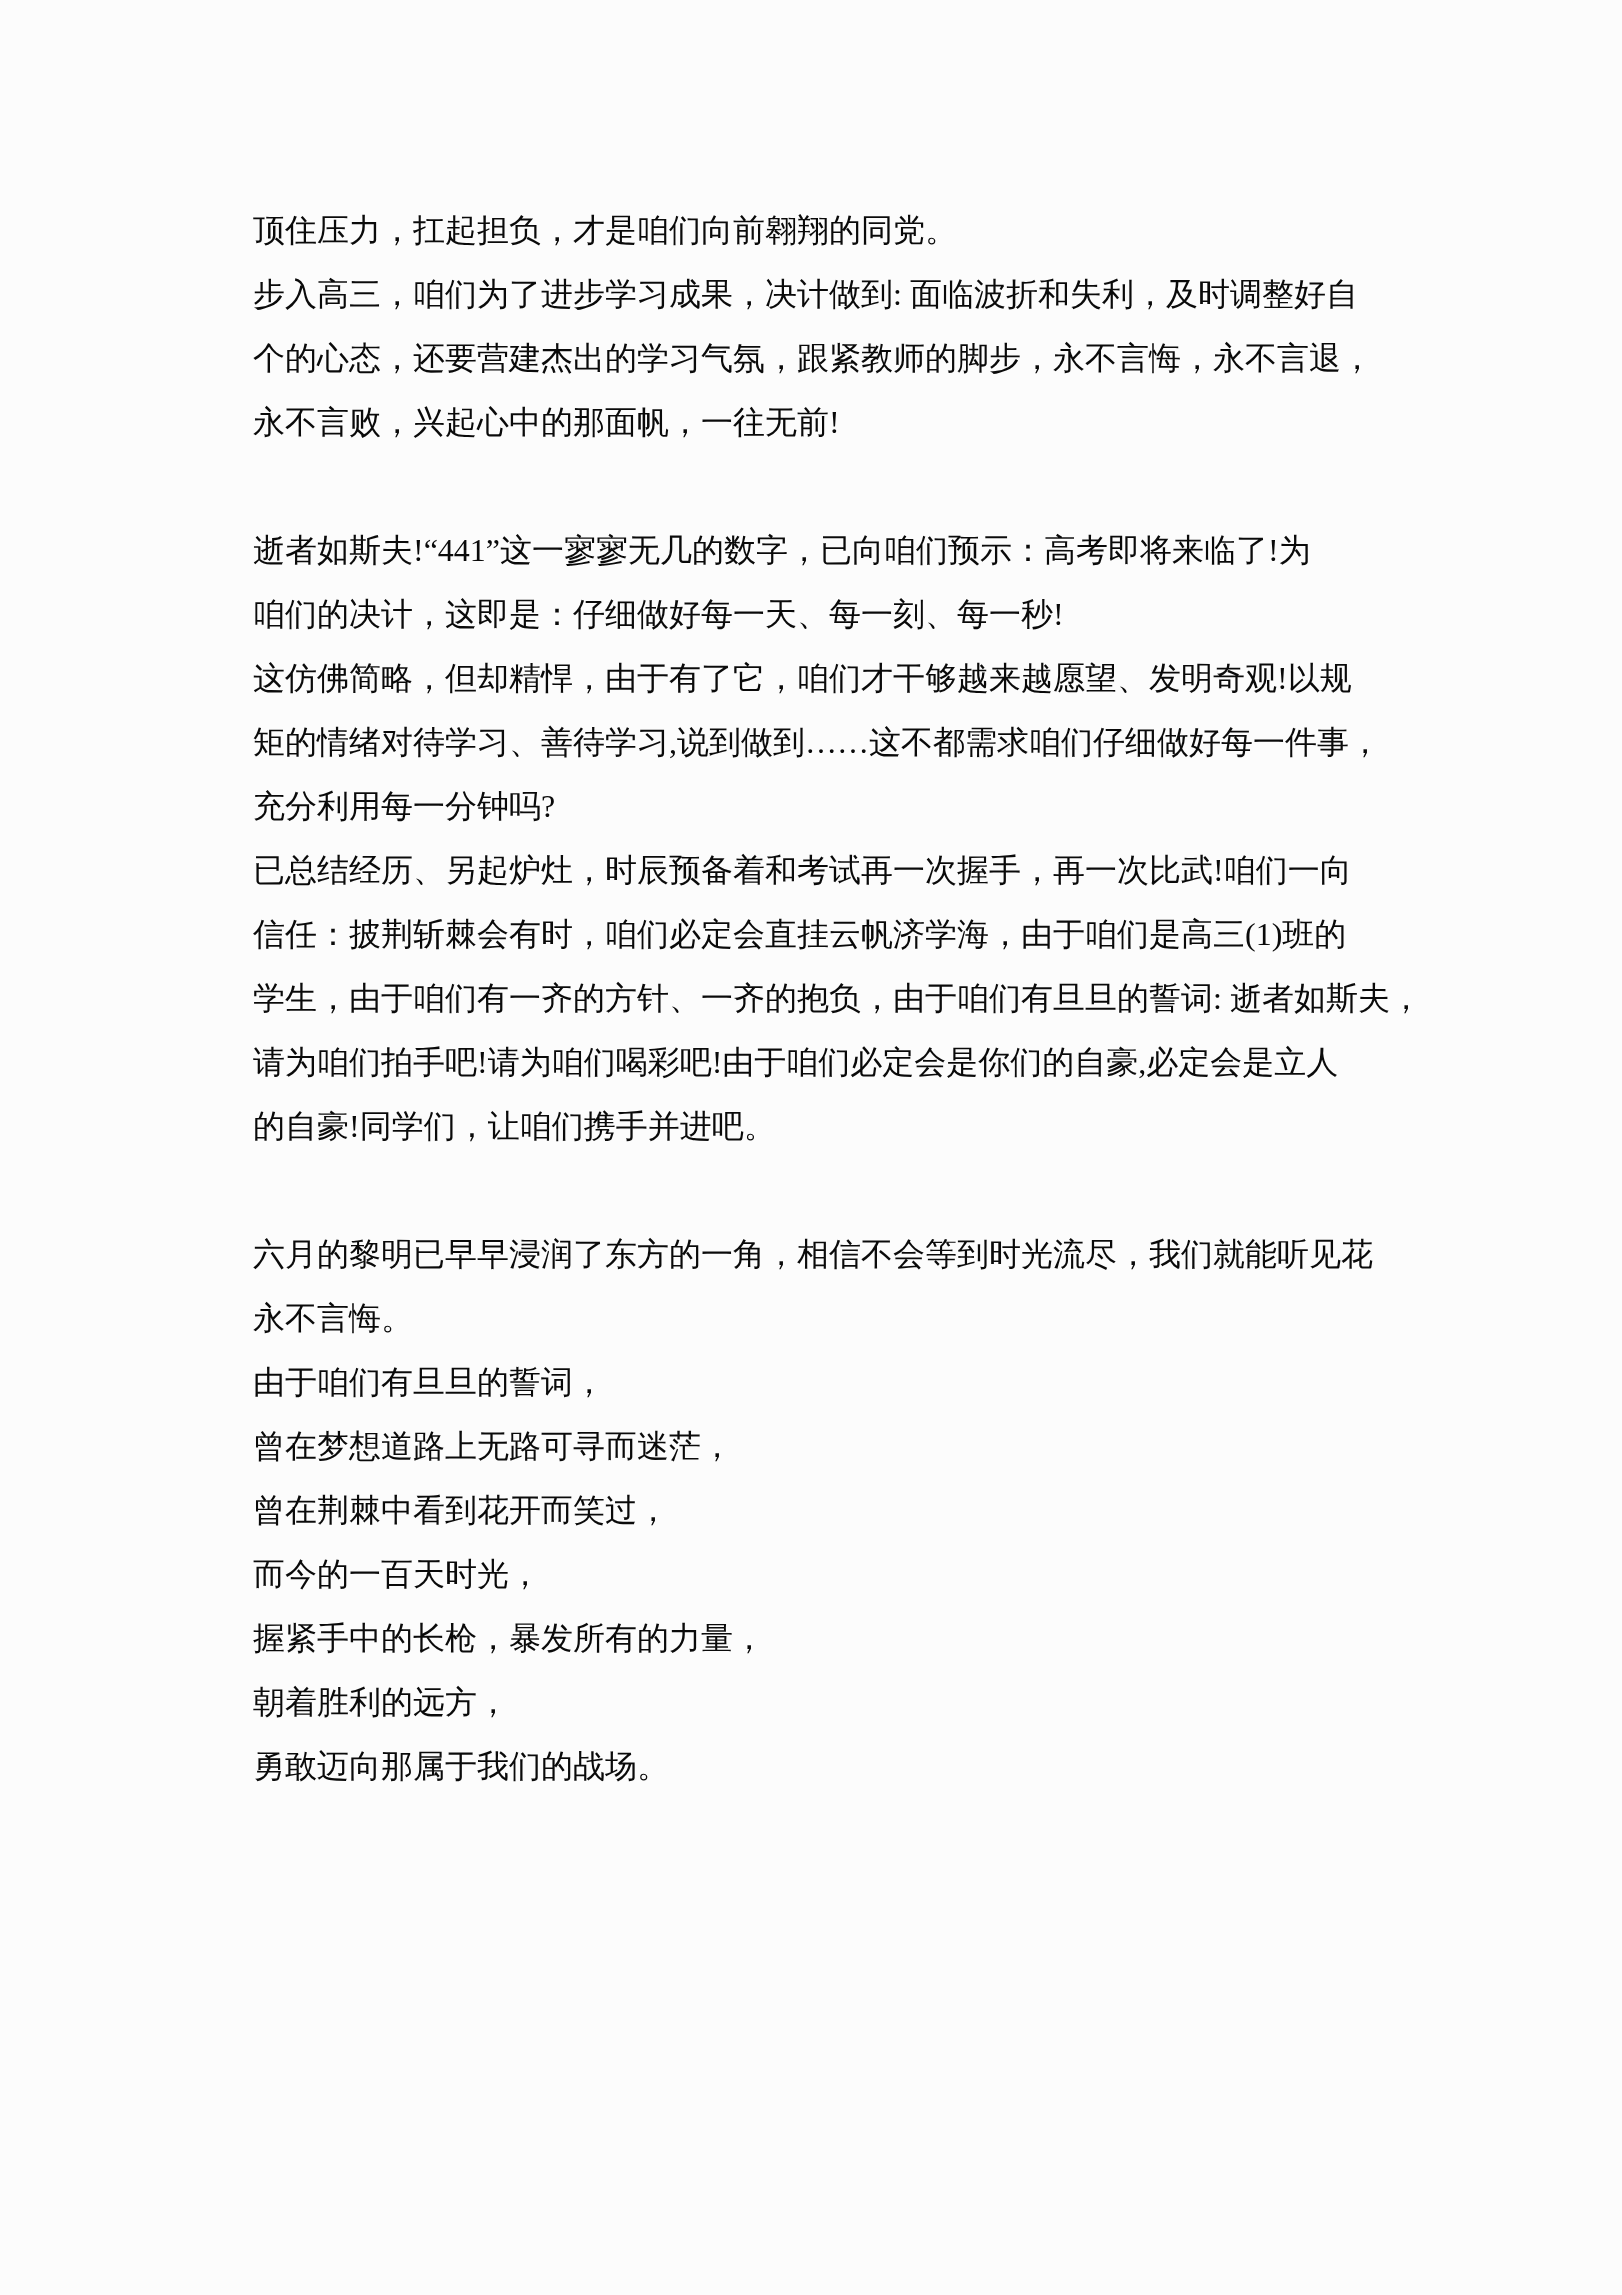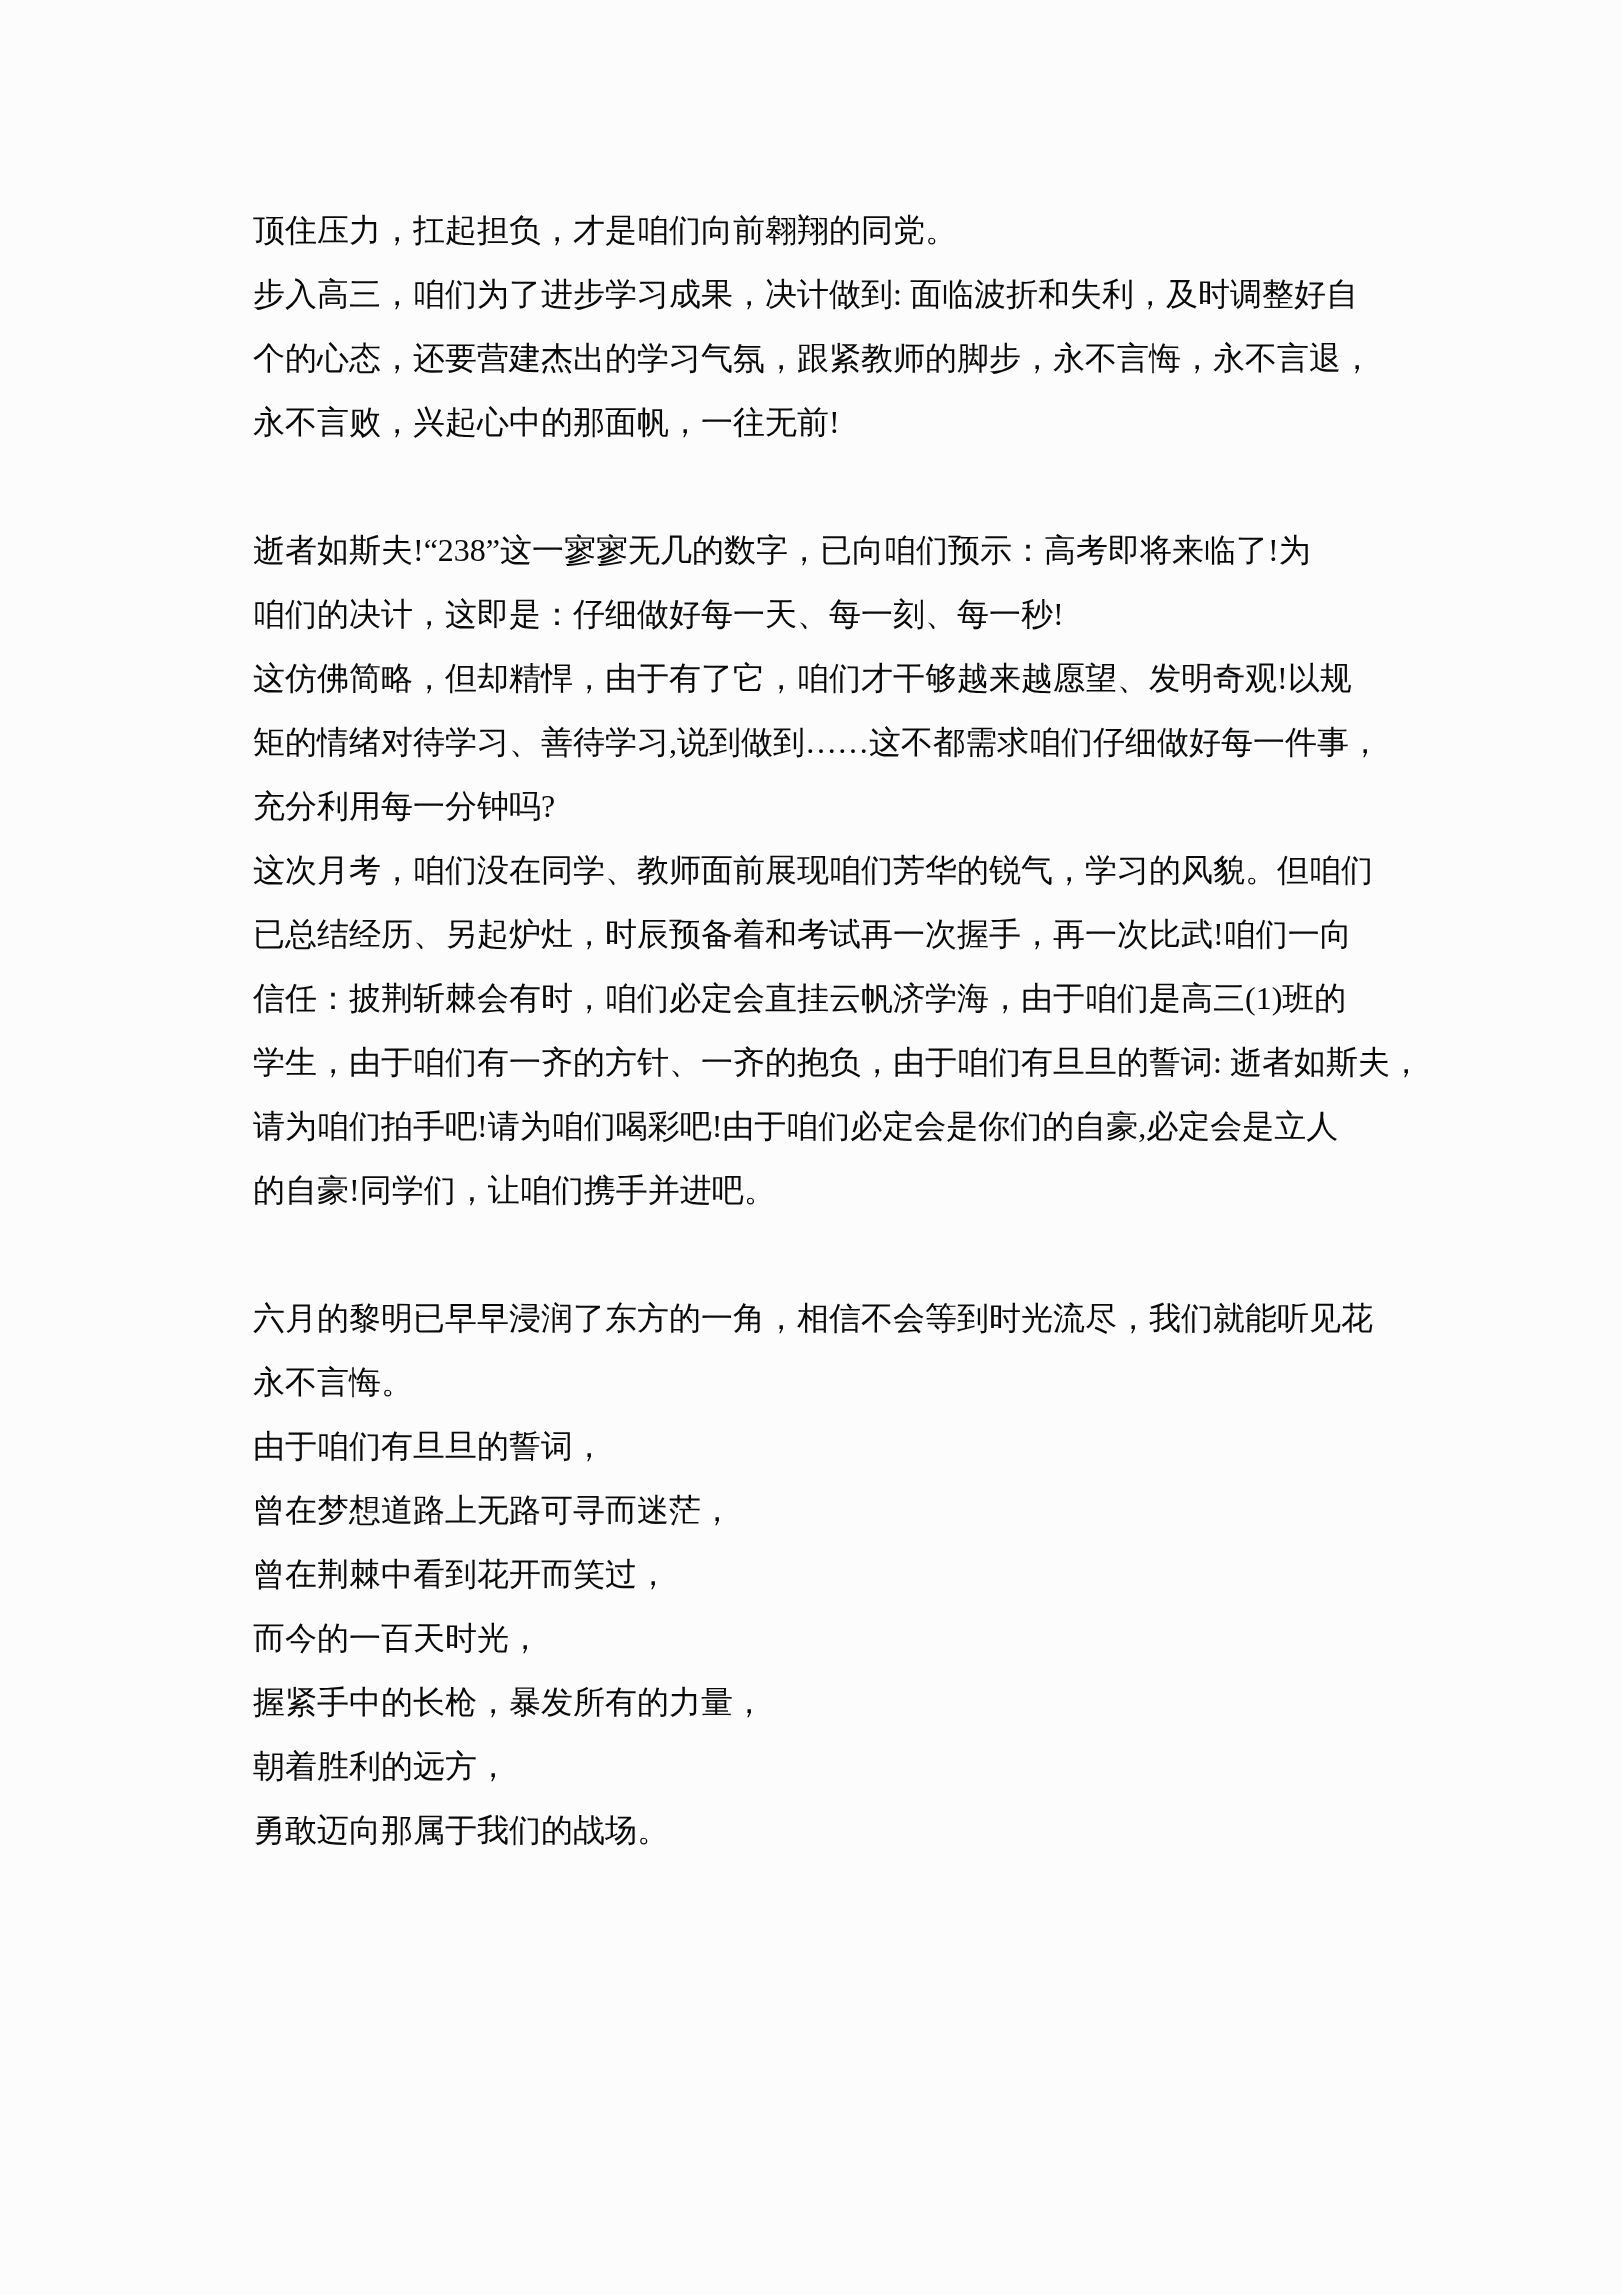--- a/index.html
+++ b/index.html
@@ -44,26 +44,25 @@
 <body style="background: rgb(252, 252, 252);">
 
 <div class="page">
   <div class="text-block" style="color: rgb(10, 10, 10);">
 
   <div class="text-line">顶住压力，扛起担负，才是咱们向前翱翔的同党。</div>
       <div class="text-line">步入高三，咱们为了进步学习成果，决计做到: 面临波折和失利，及时调整好自</div>
       <div class="text-line">个的心态，还要营建杰出的学习气氛，跟紧教师的脚步，永不言悔，永不言退，</div>
       <div class="text-line">永不言败，兴起心中的那面帆，一往无前!</div>
       <div class="text-line blank"></div>
-      <div class="text-line">逝者如斯夫!“238”这一寥寥无几的数字，已向咱们预示：高考即将来临了!为</div>
+      <div class="text-line">逝者如斯夫!“441”这一寥寥无几的数字，已向咱们预示：高考即将来临了!为</div>
       <div class="text-line">咱们的决计，这即是：仔细做好每一天、每一刻、每一秒!</div>
       <div class="text-line">这仿佛简略，但却精悍，由于有了它，咱们才干够越来越愿望、发明奇观!以规</div>
       <div class="text-line">矩的情绪对待学习、善待学习,说到做到……这不都需求咱们仔细做好每一件事，</div>
       <div class="text-line">充分利用每一分钟吗?</div>
-      <div class="text-line">这次月考，咱们没在同学、教师面前展现咱们芳华的锐气，学习的风貌。但咱们</div>
       <div class="text-line">已总结经历、另起炉灶，时辰预备着和考试再一次握手，再一次比武!咱们一向</div>
       <div class="text-line">信任：披荆斩棘会有时，咱们必定会直挂云帆济学海，由于咱们是高三(1)班的</div>
       <div class="text-line">学生，由于咱们有一齐的方针、一齐的抱负，由于咱们有旦旦的誓词: 逝者如斯夫，</div>
       <div class="text-line">请为咱们拍手吧!请为咱们喝彩吧!由于咱们必定会是你们的自豪,必定会是立人</div>
       <div class="text-line">的自豪!同学们，让咱们携手并进吧。</div>
       <div class="text-line blank"></div>
       <div class="text-line">六月的黎明已早早浸润了东方的一角，相信不会等到时光流尽，我们就能听见花</div>
       <div class="text-line">永不言悔。</div>
       <div class="text-line">由于咱们有旦旦的誓词，</div>
       <div class="text-line">曾在梦想道路上无路可寻而迷茫，</div>

